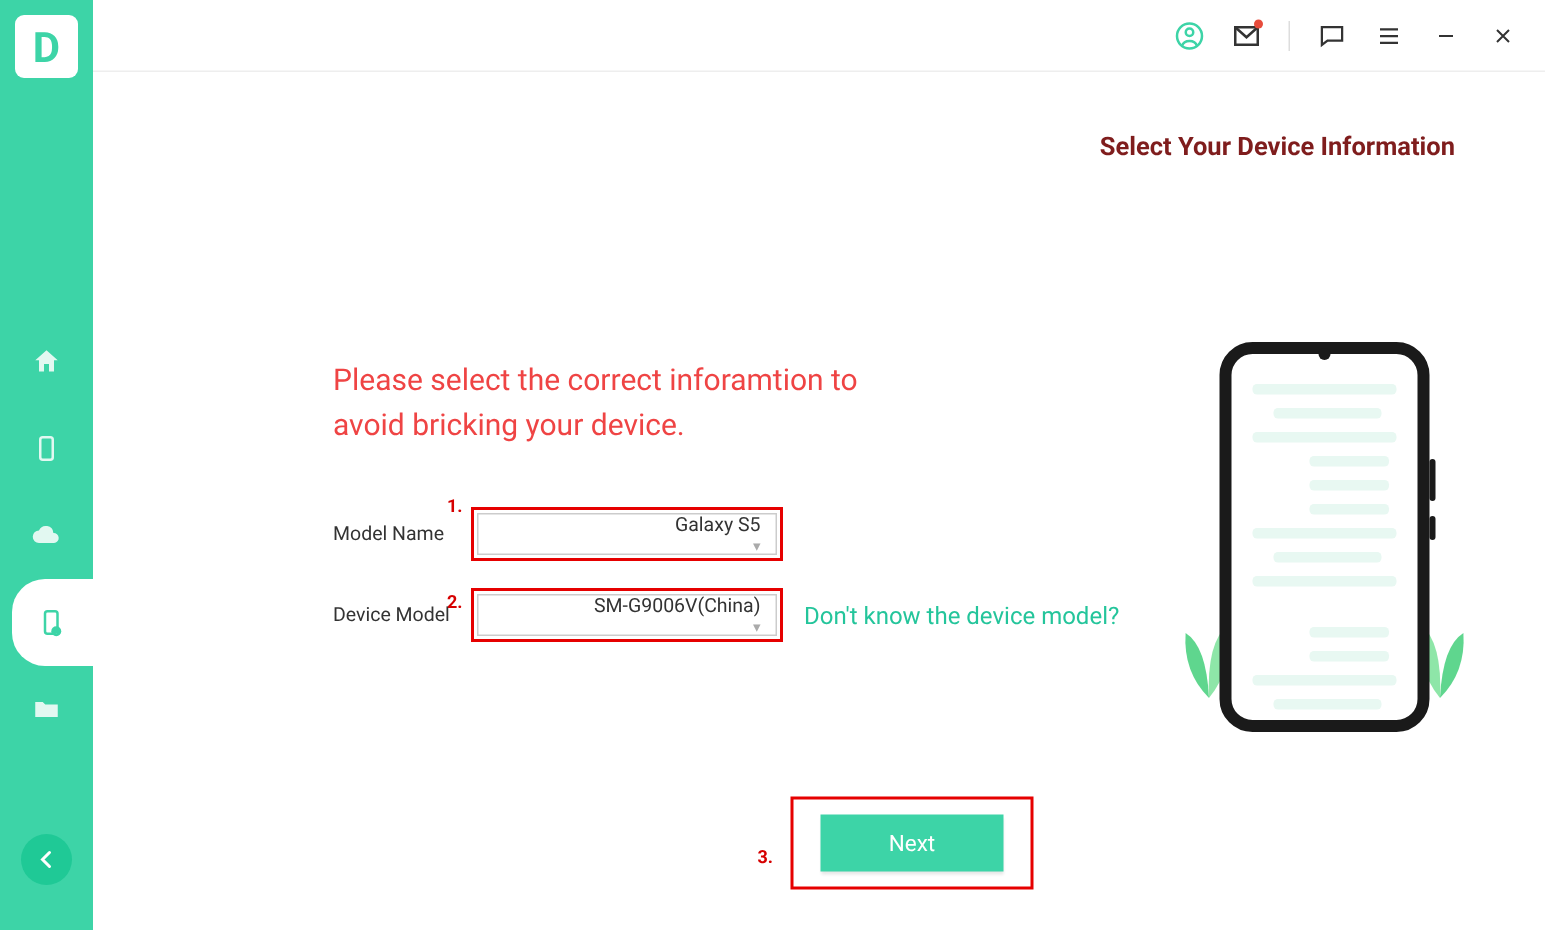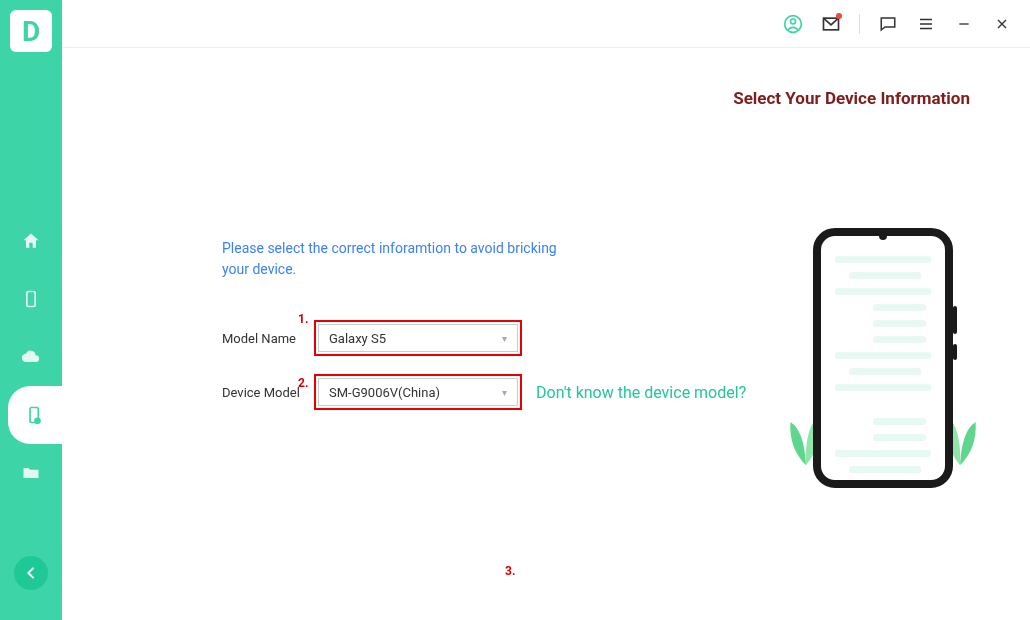--- a/index.html
+++ b/index.html
@@ -74,45 +74,45 @@
     h1 {
       text-align: right;
       font-size: 17px;
       font-weight: 700;
       color: #7f1d1d;
       margin-top: 10px;
     }
     
     .form-area { margin-top: 130px; margin-left: 100px; }
     .instruction {
-      font-size: 14px; color: #3b82f6; line-height: 1.5;
+      font-size: 20px; color: #ef4444; line-height: 1.5;
       max-width: 360px; margin-bottom: 40px;
     }
     .form-row {
       display: flex; align-items: center; margin-bottom: 18px; position: relative;
     }
     .field-label {
       width: 92px; font-size: 13px; color: #333;
     }
     .annotation-num {
       position: absolute;
       color: #d60000; font-size: 12px; font-weight: 700;
       z-index: 5;
     }
     .select-wrap {
       border: 2px solid #e60000;
       padding: 2px;
     }
     .select-box {
       width: 200px; height: 28px;
       border: 1px solid #ccc;
-      display: flex; align-items: center; justify-content: space-between;
+      display: flex; align-items: flex-end; justify-content: space-between;
       padding: 0 10px;
       font-size: 13px; color: #333;
-      cursor: pointer; background: #fff;
+      cursor: pointer; background: #fff; flex-direction: column;
     }
     .chev { color: #aaa; font-size: 10px; }
     .help-link {
       margin-left: 14px; font-size: 16px; color: #24c59b; cursor: pointer;
     }
     
     .next-wrap {
       border: 2px solid #e60000;
       padding: 10px 18px;
       position: absolute;
@@ -269,20 +269,23 @@
             <div class="select-box">
               <span>SM-G9006V(China)</span>
               <span class="chev">▾</span>
             </div>
           </div>
           <span class="help-link">Don't know the device model?</span>
         </div>
       </div>
 
       <span class="annot3">3.</span>
+      <div class="next-wrap">
+        <button class="next-btn">Next</button>
+      </div>
 
       <div class="phone-illustration">
         <svg class="leaf left" viewBox="0 0 60 80">
           <path d="M30 75 Q10 55 12 25 Q28 35 30 75" fill="#5fd68e"></path>
           <path d="M30 75 Q50 50 45 18 Q28 32 30 75" fill="#8ee6a8"></path>
         </svg>
         <svg class="leaf right" viewBox="0 0 60 80">
           <path d="M30 75 Q10 55 12 25 Q28 35 30 75" fill="#5fd68e"></path>
           <path d="M30 75 Q50 50 45 18 Q28 32 30 75" fill="#8ee6a8"></path>
         </svg>

